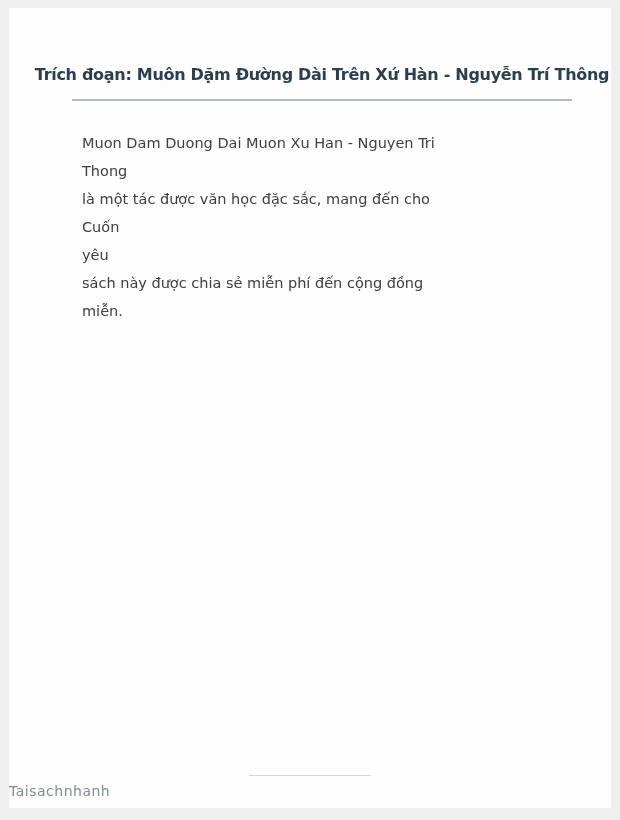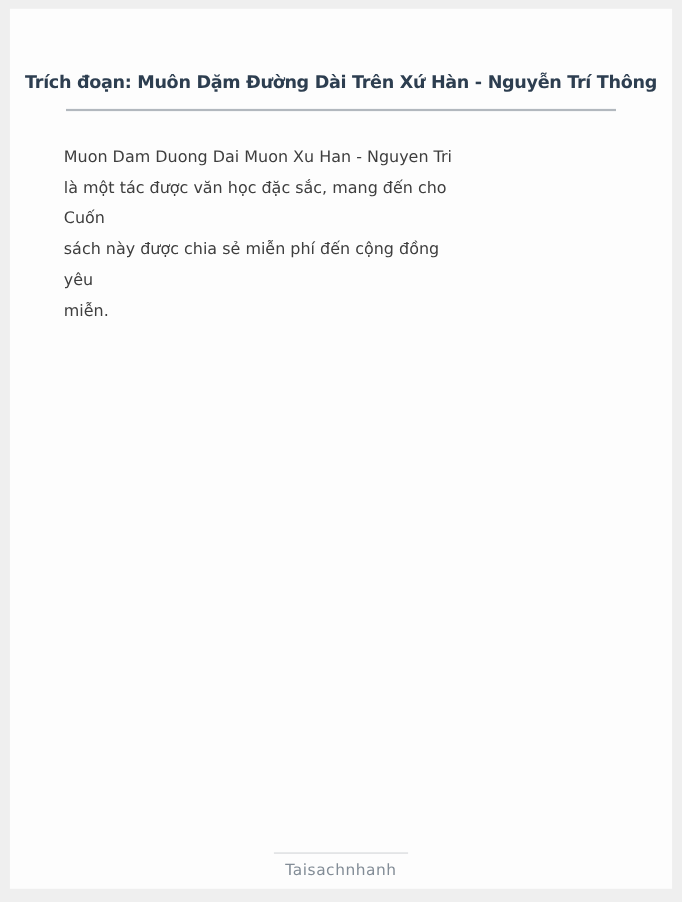--- a/index.html
+++ b/index.html
@@ -14,20 +14,21 @@
     position: relative;
     overflow: hidden;
   }
   .card {
     position: absolute;
     left: 9px;
     right: 9px;
     top: 8px;
     bottom: 12px;
     background: #fdfdfd;
+    padding-left: 24px;
   }
   .page-title {
     margin: 57px 0 0 0;
     text-align: center;
     white-space: nowrap;
     font-size: 16px;
     font-weight: bold;
     letter-spacing: -0.3px;
     color: #2d3e50;
   }
@@ -44,21 +45,20 @@
     color: #3e3e3e;
   }
   .body-line {
     white-space: nowrap;
   }
   .footer {
     position: absolute;
     bottom: 9px;
     left: 0;
     right: 0;
-    text-align: center;
   }
   .footer-divider {
     width: 122px;
     margin: 0 auto 7px auto;
     border: none;
     border-top: 1px solid #d2d5d8;
   }
   .footer-brand {
     font-size: 14px;
     letter-spacing: 0.5px;
@@ -69,24 +69,25 @@
 <body>
 
 <div class="card">
 
   <h1 class="page-title">Trích đoạn: Muôn Dặm Đường Dài Trên Xứ Hàn - Nguyễn Trí Thông</h1>
 
   <hr class="title-divider">
 
   <div class="body-text">
     <div class="body-line">Muon Dam Duong Dai Muon Xu Han - Nguyen Tri</div>
+    <div class="body-line">Thong</div>
     <div class="body-line">là một tác được văn học đặc sắc, mang đến cho</div>
     <div class="body-line">Cuốn</div>
+    <div class="body-line">yêu</div>
     <div class="body-line">sách này được chia sẻ miễn phí đến cộng đồng</div>
-    <div class="body-line">yêu</div>
     <div class="body-line">miễn.</div>
   </div>
 
   <div class="footer">
     <hr class="footer-divider">
     <div class="footer-brand">Taisachnhanh</div>
   </div>
 
 </div>
 

